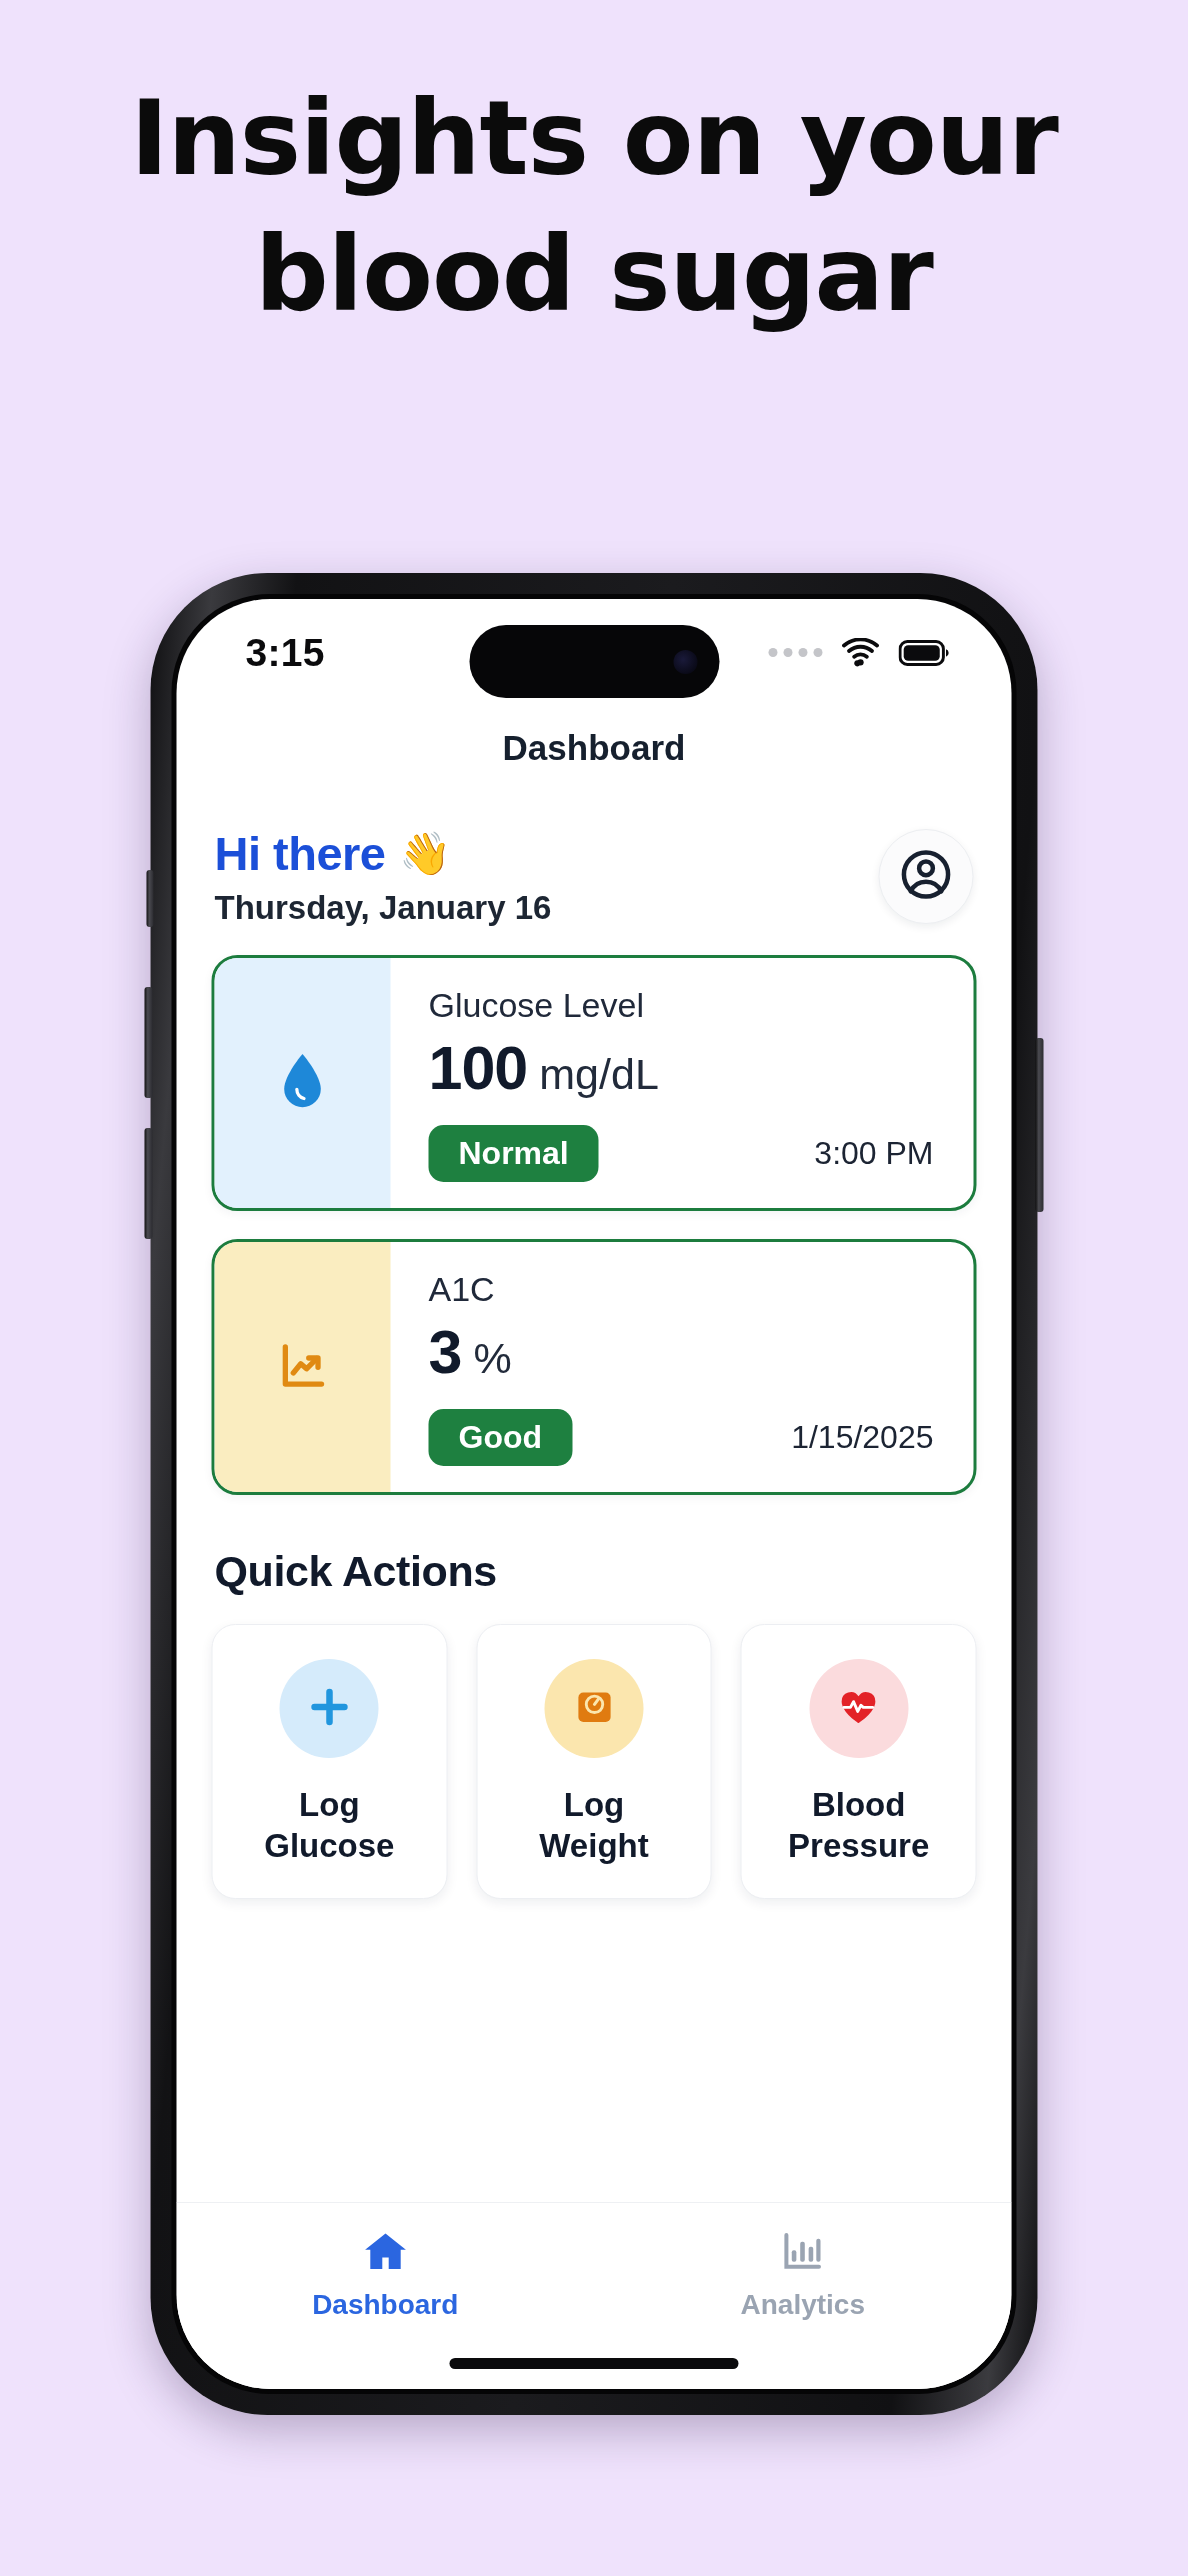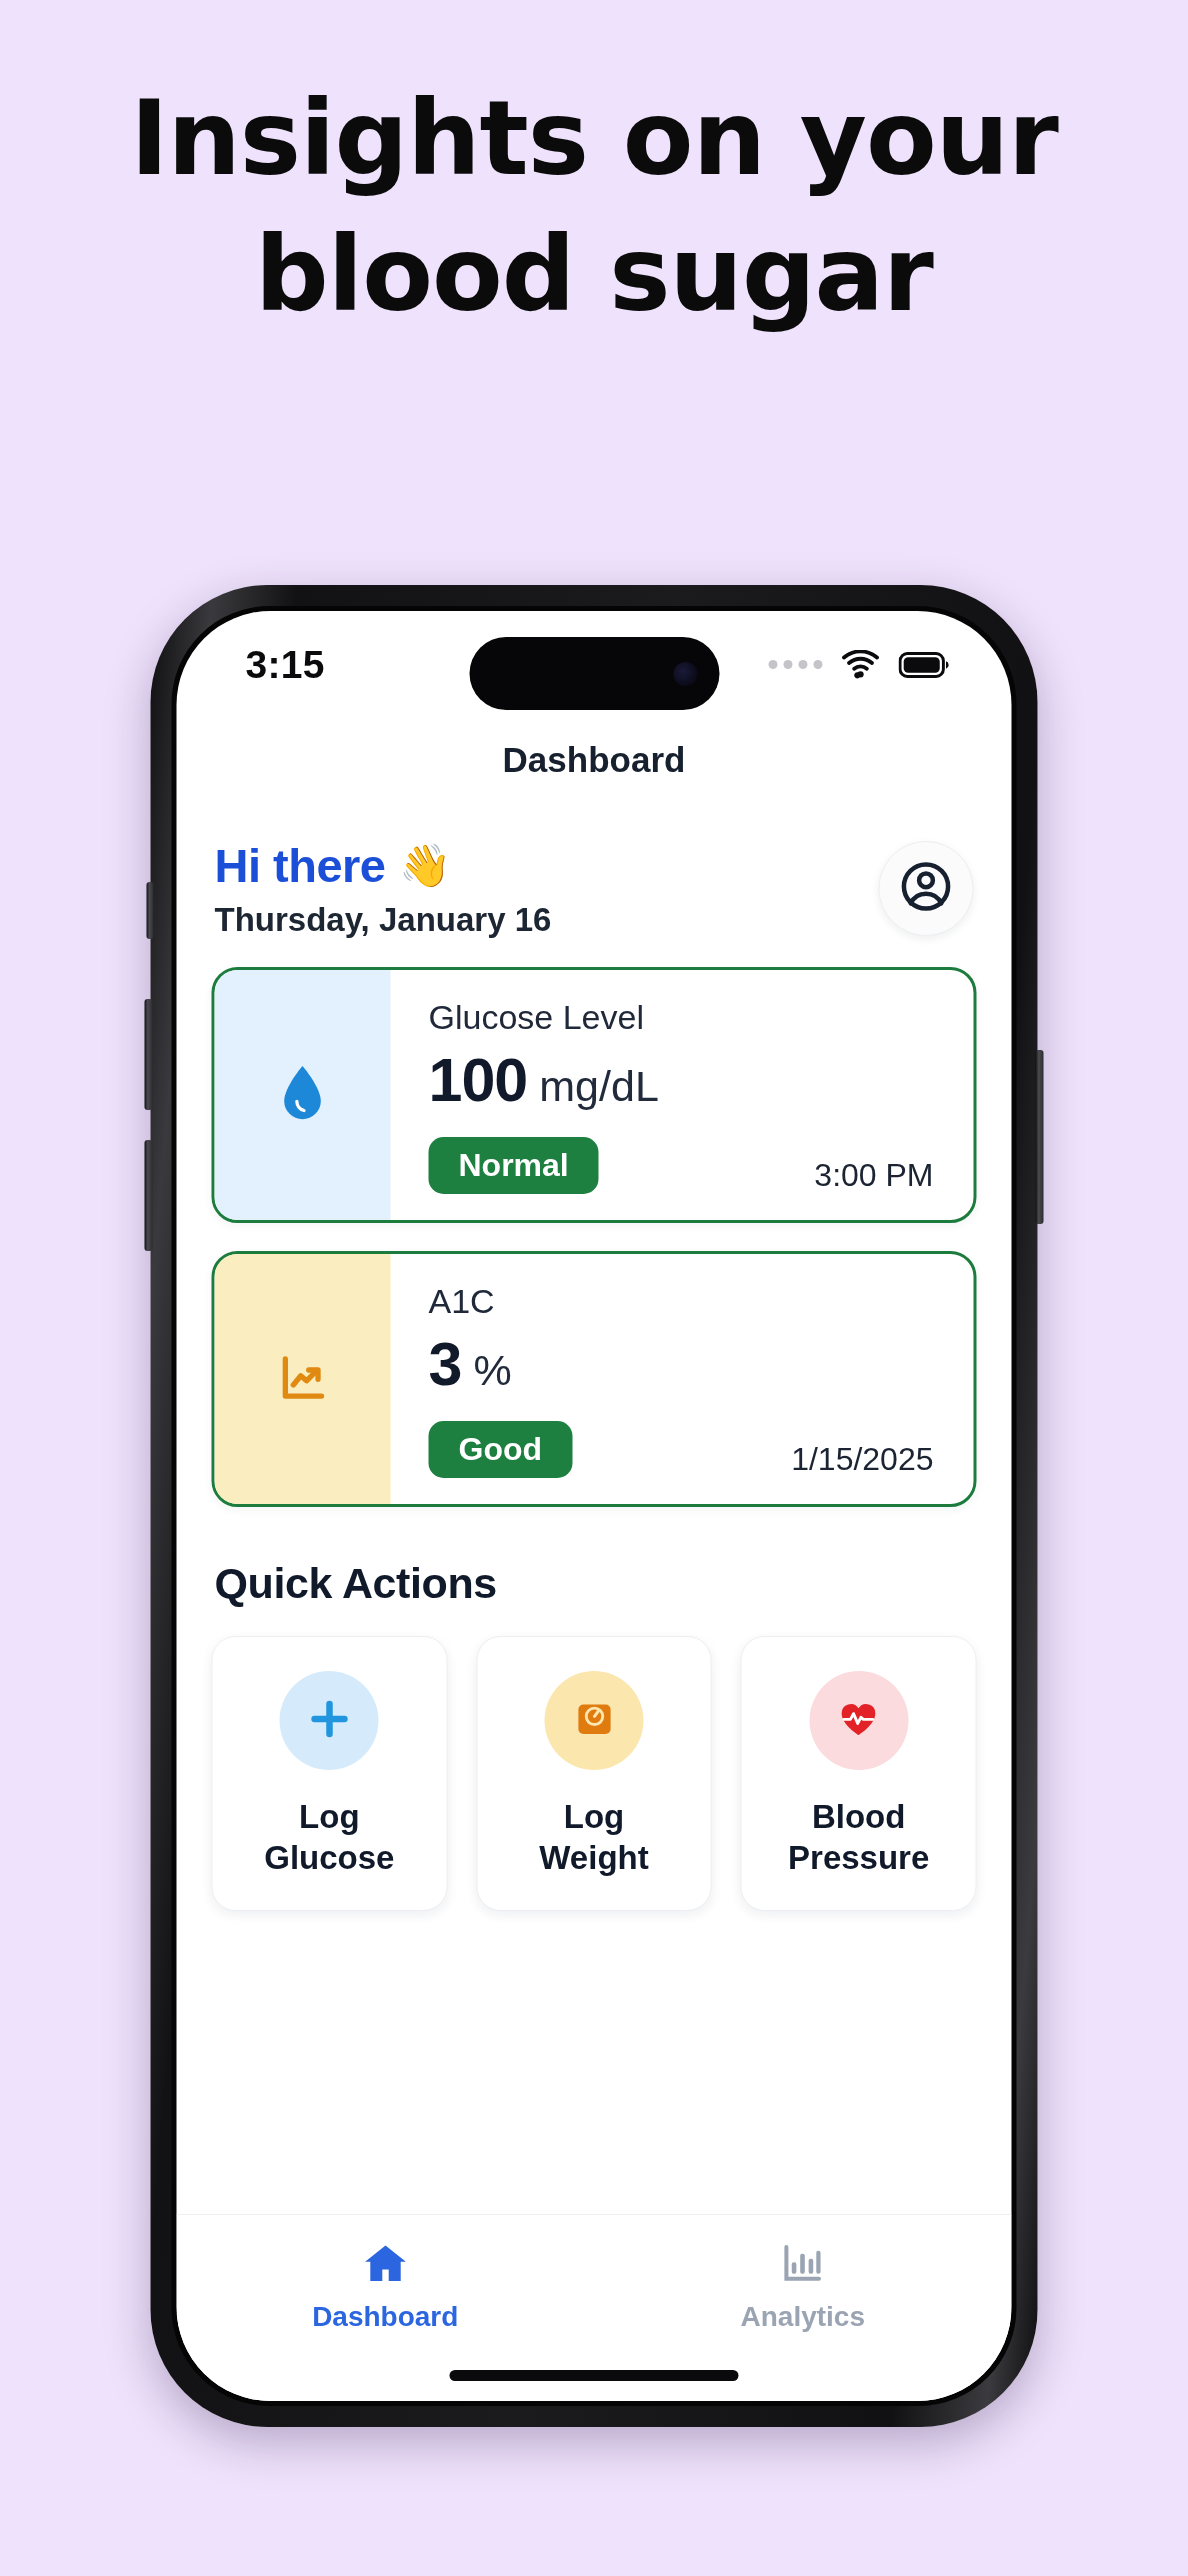--- a/index.html
+++ b/index.html
@@ -25,21 +25,21 @@
     color: #0B0B0B;
     letter-spacing: -1px;
   }
   .headline .line { display: block; }
 
   
   .phone-wrap {
     position: absolute;
     left: 50%;
     transform: translateX(-50%);
-    top: 585px;
+    top: 573px;
     width: 891px;
     display: flex;
     justify-content: center;
   }
 
   .phone-frame {
     position: relative;
     width: 891px;
     height: 1882px;
     display: flex;
@@ -241,21 +241,21 @@
     line-height: 1;
   }
   .metric-unit {
     font-size: 43px;
     color: #222b3b;
     font-weight: 400;
   }
   .metric-footer {
     margin-top: auto;
     display: flex;
-    align-items: flex-end;
+    align-items: center;
     justify-content: space-between;
   }
   .badge {
     display: inline-flex;
     align-items: center;
     justify-content: center;
     background: #1E8040;
     color: #fff;
     font-size: 32px;
     font-weight: 700;

